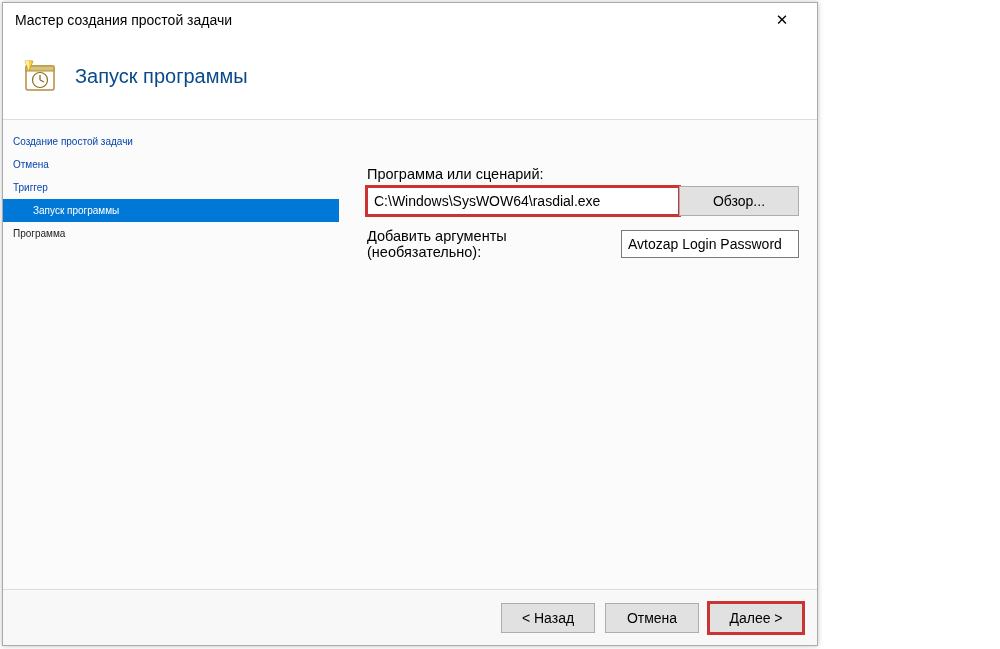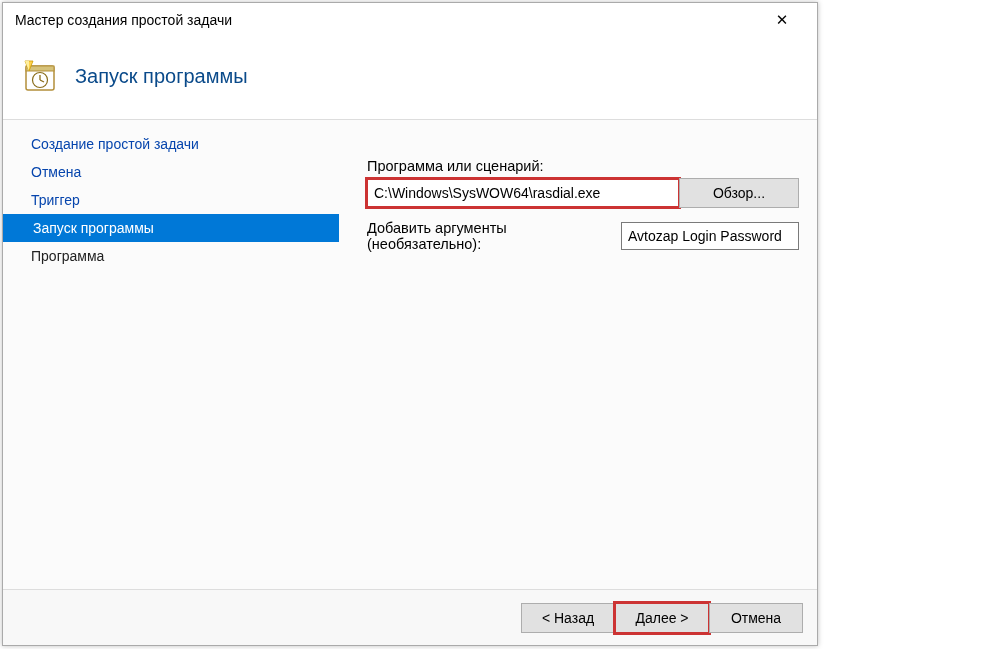--- a/index.html
+++ b/index.html
@@ -75,22 +75,22 @@
     .body {
       flex: 1;
       display: flex;
       background: #fbfbfb;
     }
     .sidebar {
       width: 336px;
       padding-top: 10px;
     }
     .sidebar-item {
-      padding: 6px 28px;
-      font-size: 14px;
+      padding: 6px 10px;
+      font-size: 10px;
       color: #222;
     }
     .sidebar-item.sub {
       padding-left: 30px;
     }
     .sidebar-item.selected {
       background: #0078d7;
       color: #fff;
     }
     .sidebar-item.link {
@@ -101,21 +101,21 @@
       flex: 1;
       padding: 10px 18px 10px 28px;
     }
     .form-label {
       font-size: 14.5px;
       color: #000;
     }
     .label-full-row {
       width: 100%;
       margin-bottom: 4px;
-      margin-top: 28px;
+      margin-top: 36px;
     }
     .text-input {
       border: 1px solid #7a7a7a;
       height: 28px;
       padding: 2px 6px;
       font-size: 14px;
       background: #fff;
       font-family: inherit;
       width: 100%;
     }
@@ -163,20 +163,21 @@
     .workdir-input {
       width: 178px;
     }
     .footer {
       height: 56px;
       border-top: 1px solid #ddd;
       display: flex;
       align-items: center;
       justify-content: flex-end;
       padding: 0 14px;
+      gap: 10px;
       background: #f8f8f8;
     }
     .footer .btn {
       min-width: 94px;
     }
     .content-section {
       width: 100%;
     }
   </style>
 </head>
@@ -234,17 +235,17 @@
         </div>
 
 
       </div>
     </div>
 
   </div>
 
   <div class="footer">
     <button class="btn">&lt; Назад</button>
+    <button class="btn">Отмена</button>
     <button class="btn highlighted">Далее &gt;</button>
-    <button class="btn">Отмена</button>
   </div>
 
 </div>
 
 </body></html>

